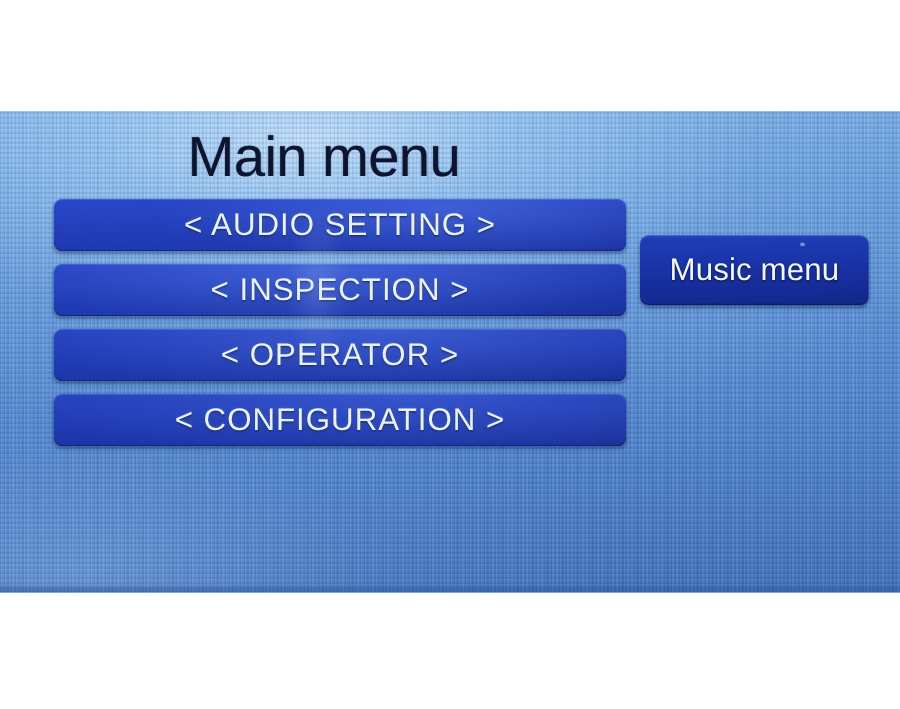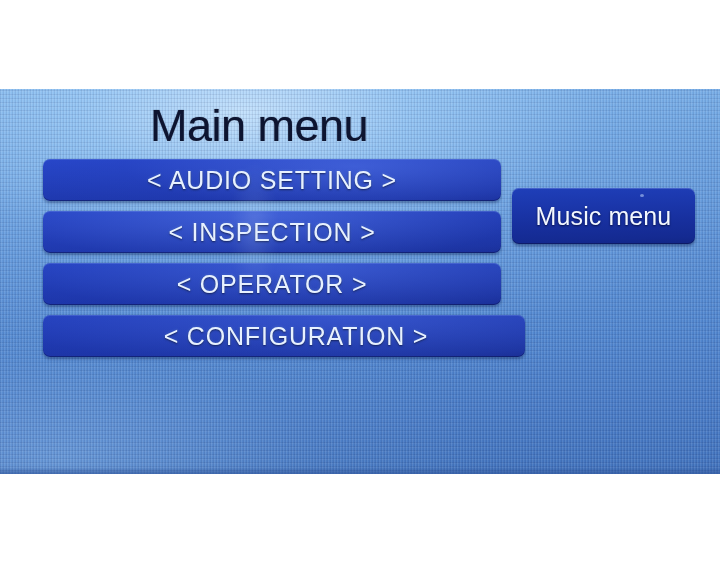--- a/index.html
+++ b/index.html
@@ -218,21 +218,20 @@
           #2340bf 0%, #1f3ab2 32%, #1b33a5 64%, #182e99 88%, #162a8f 100%);
   }
   .menu-button.variant-4 {
     background:
       radial-gradient(150% 250% at 62% 6%,
           rgba(86,122,240,0.42) 0%,
           rgba(44,72,198,0.15) 48%,
           rgba(20,40,150,0.00) 78%),
       linear-gradient(177deg,
           #223ebb 0%, #1e38af 34%, #1a32a2 66%, #172d96 90%, #15288c 100%);
-    padding-left: 24px;
   }
 
   .menu-button-label {
     font-size: 25px;
     line-height: 26px;
     font-weight: 400;
     letter-spacing: 0.8px;
     color: #e7f1ff;
     white-space: nowrap;
     text-shadow:

